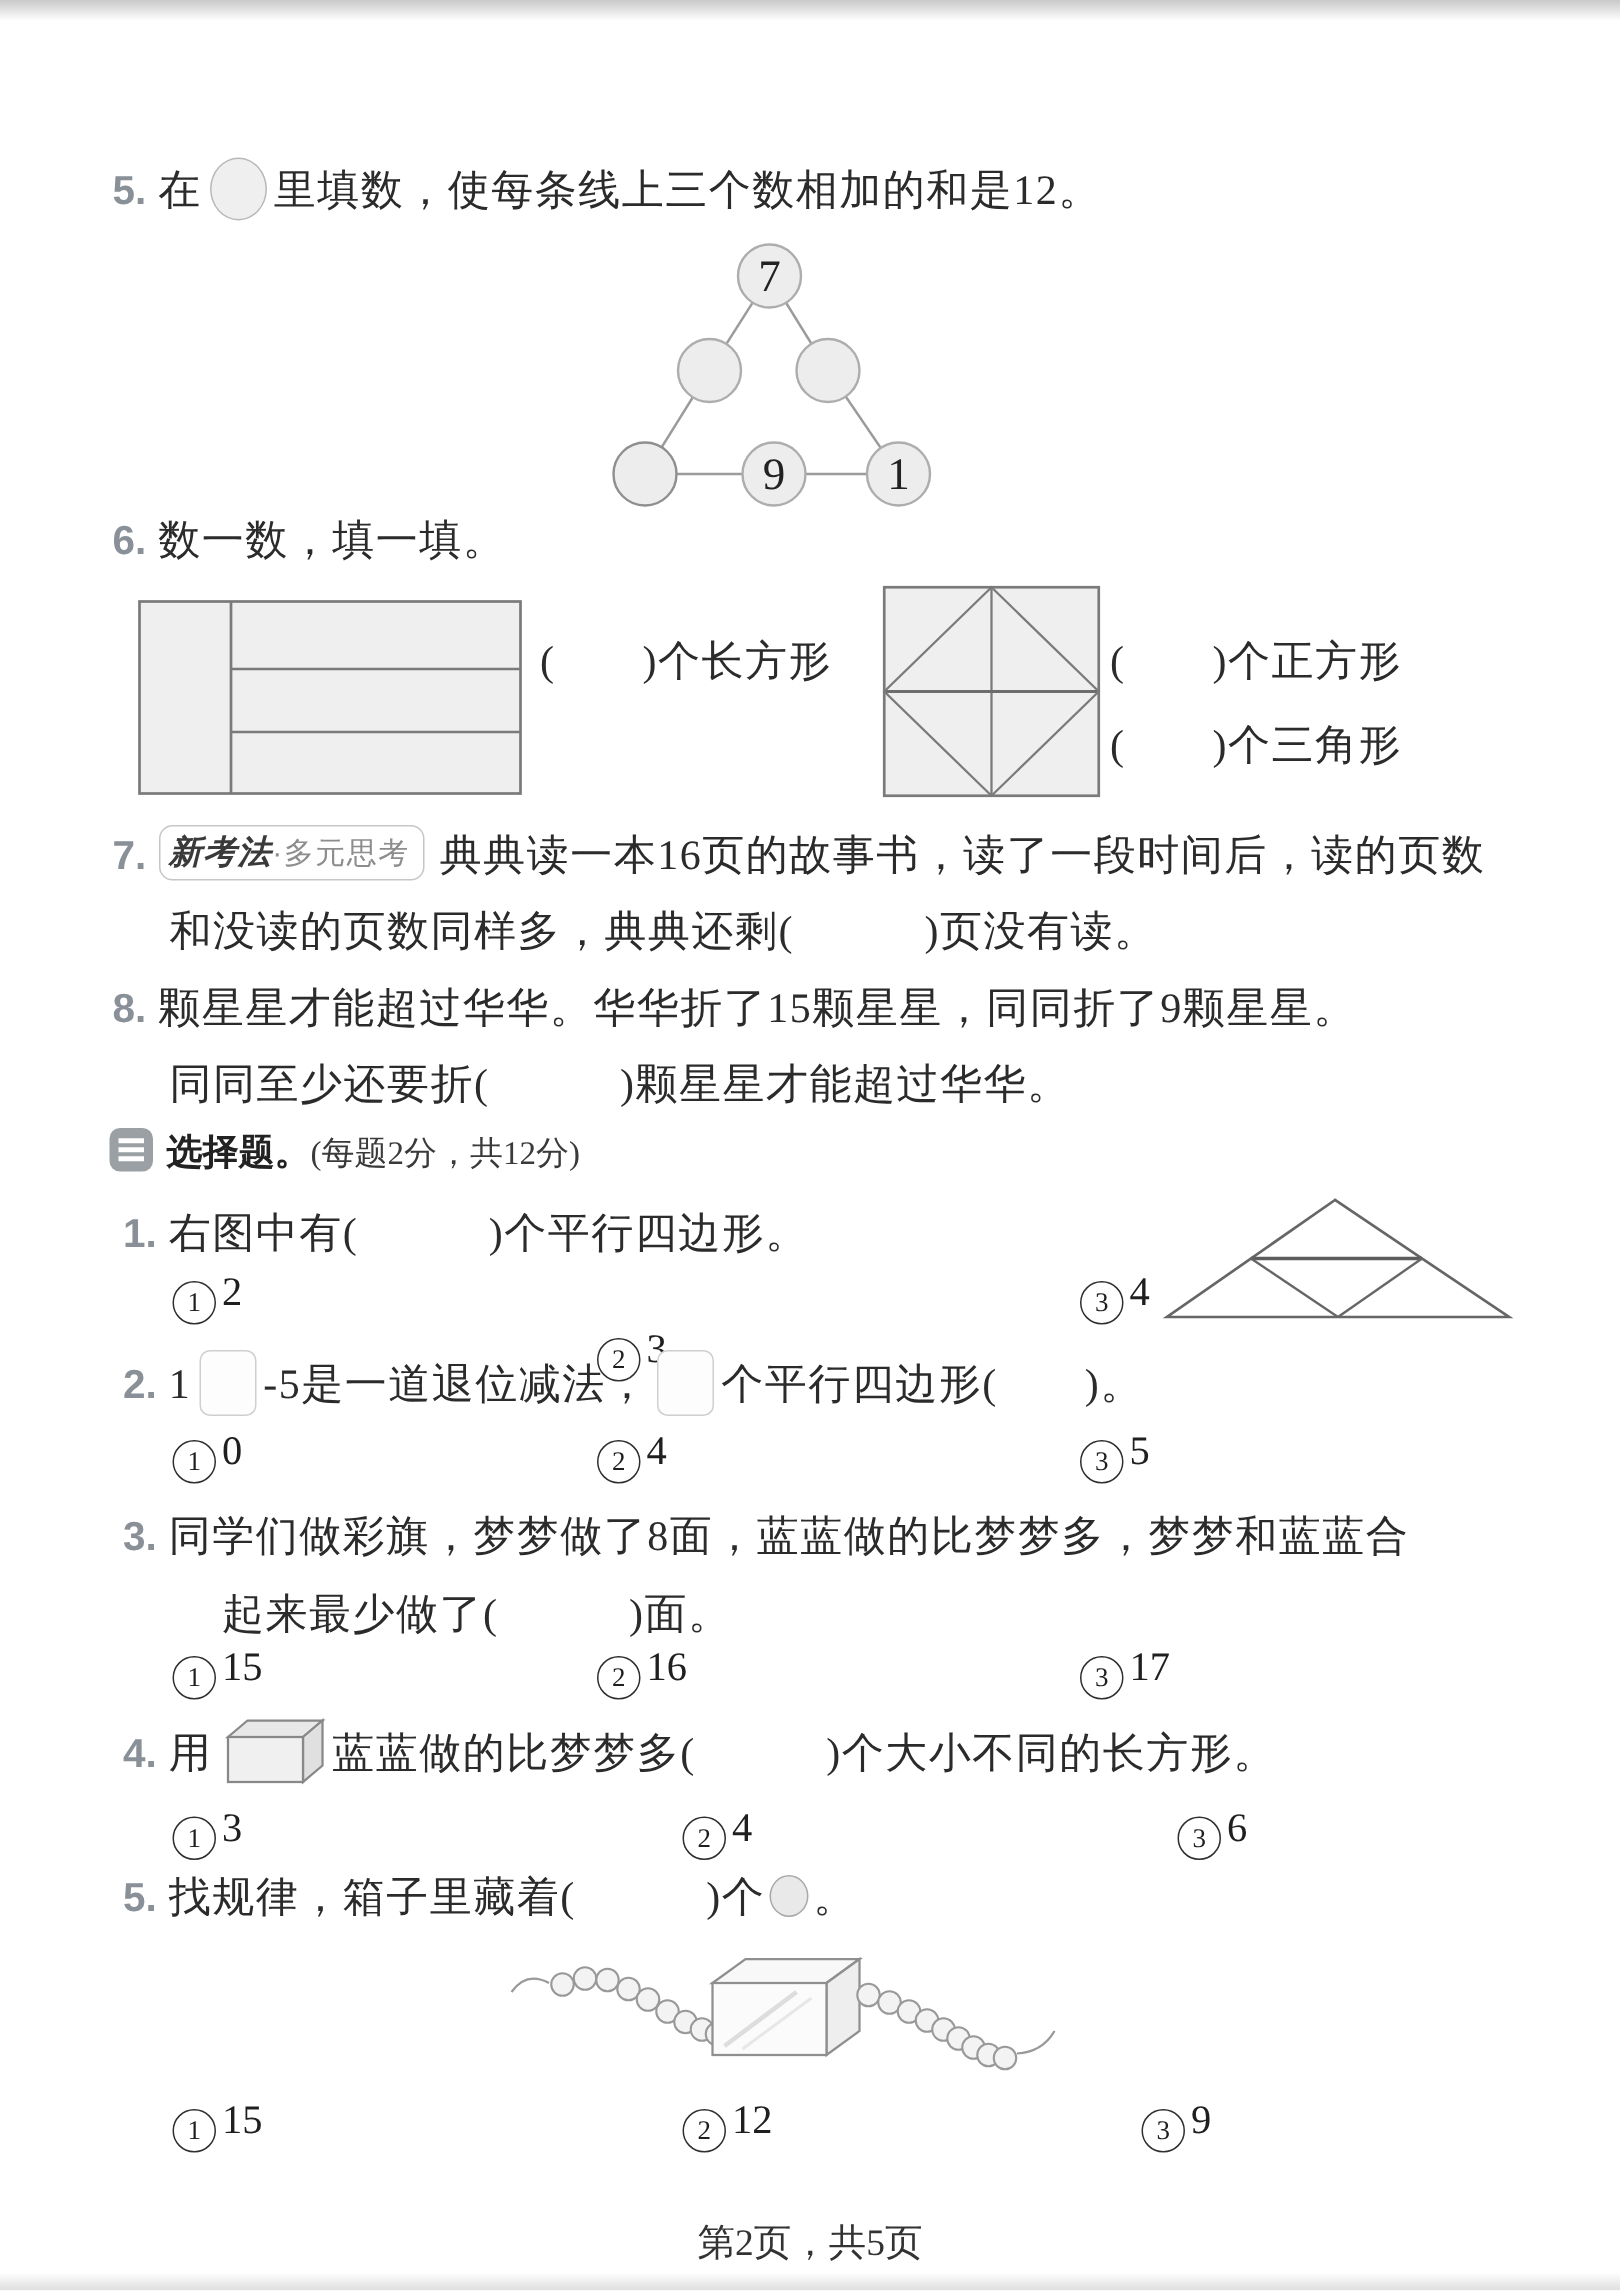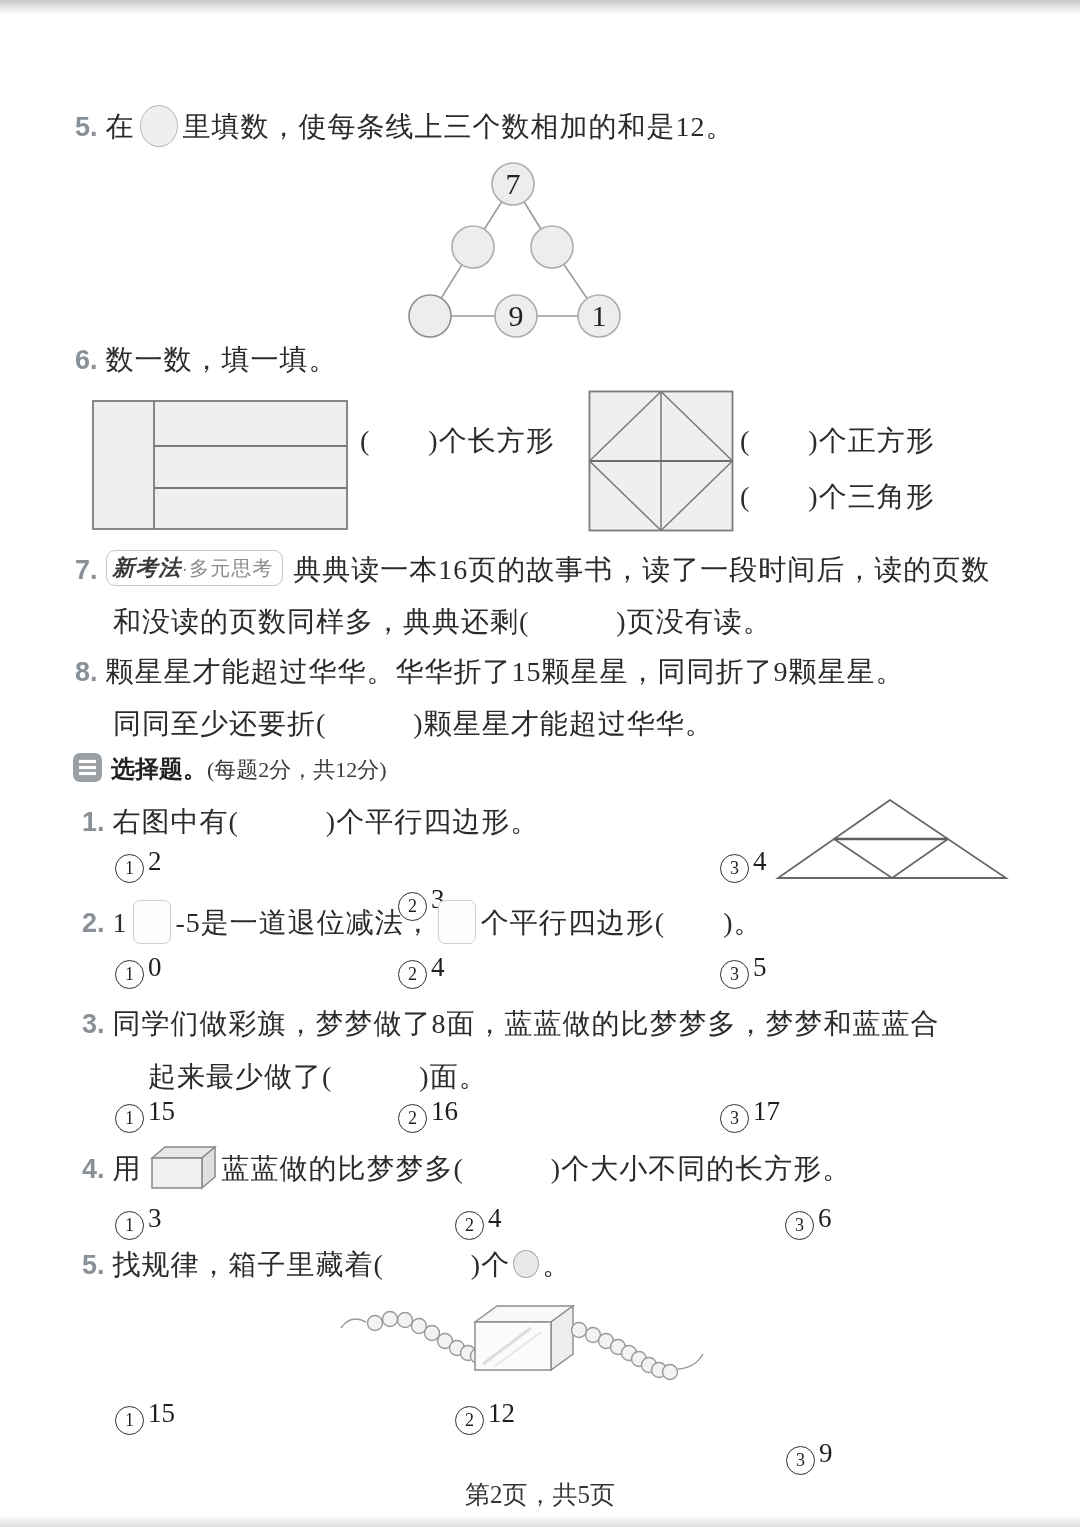--- a/index.html
+++ b/index.html
@@ -181,16 +181,16 @@
         <circle cx="304" cy="67" r="7.5"></circle>
       <circle cx="314" cy="73" r="7.5"></circle>
         <circle cx="324" cy="78" r="7.5"></circle>
         <circle cx="335" cy="80" r="7.5"></circle>
     </g>
     <path d="M343 77 Q360 76 368 62" fill="none" stroke="#999" stroke-width="1.5"></path>
   </svg>
 
   <span class="copt" style="left:115px;top:1398px;"><span class="cnum">1</span><span>15</span></span>
   <span class="copt" style="left:455px;top:1398px;"><span class="cnum">2</span><span>12</span></span>
-  <span class="copt" style="left:786px;top:1398px;margin-top:40px;"><span class="cnum">3</span><span>9</span></span>
+  <span class="copt" style="left:761px;top:1398px;"><span class="cnum">3</span><span>9</span></span>
 
   <div class="footer">第2页，共5页</div>
 </div>
 
 </body></html>

